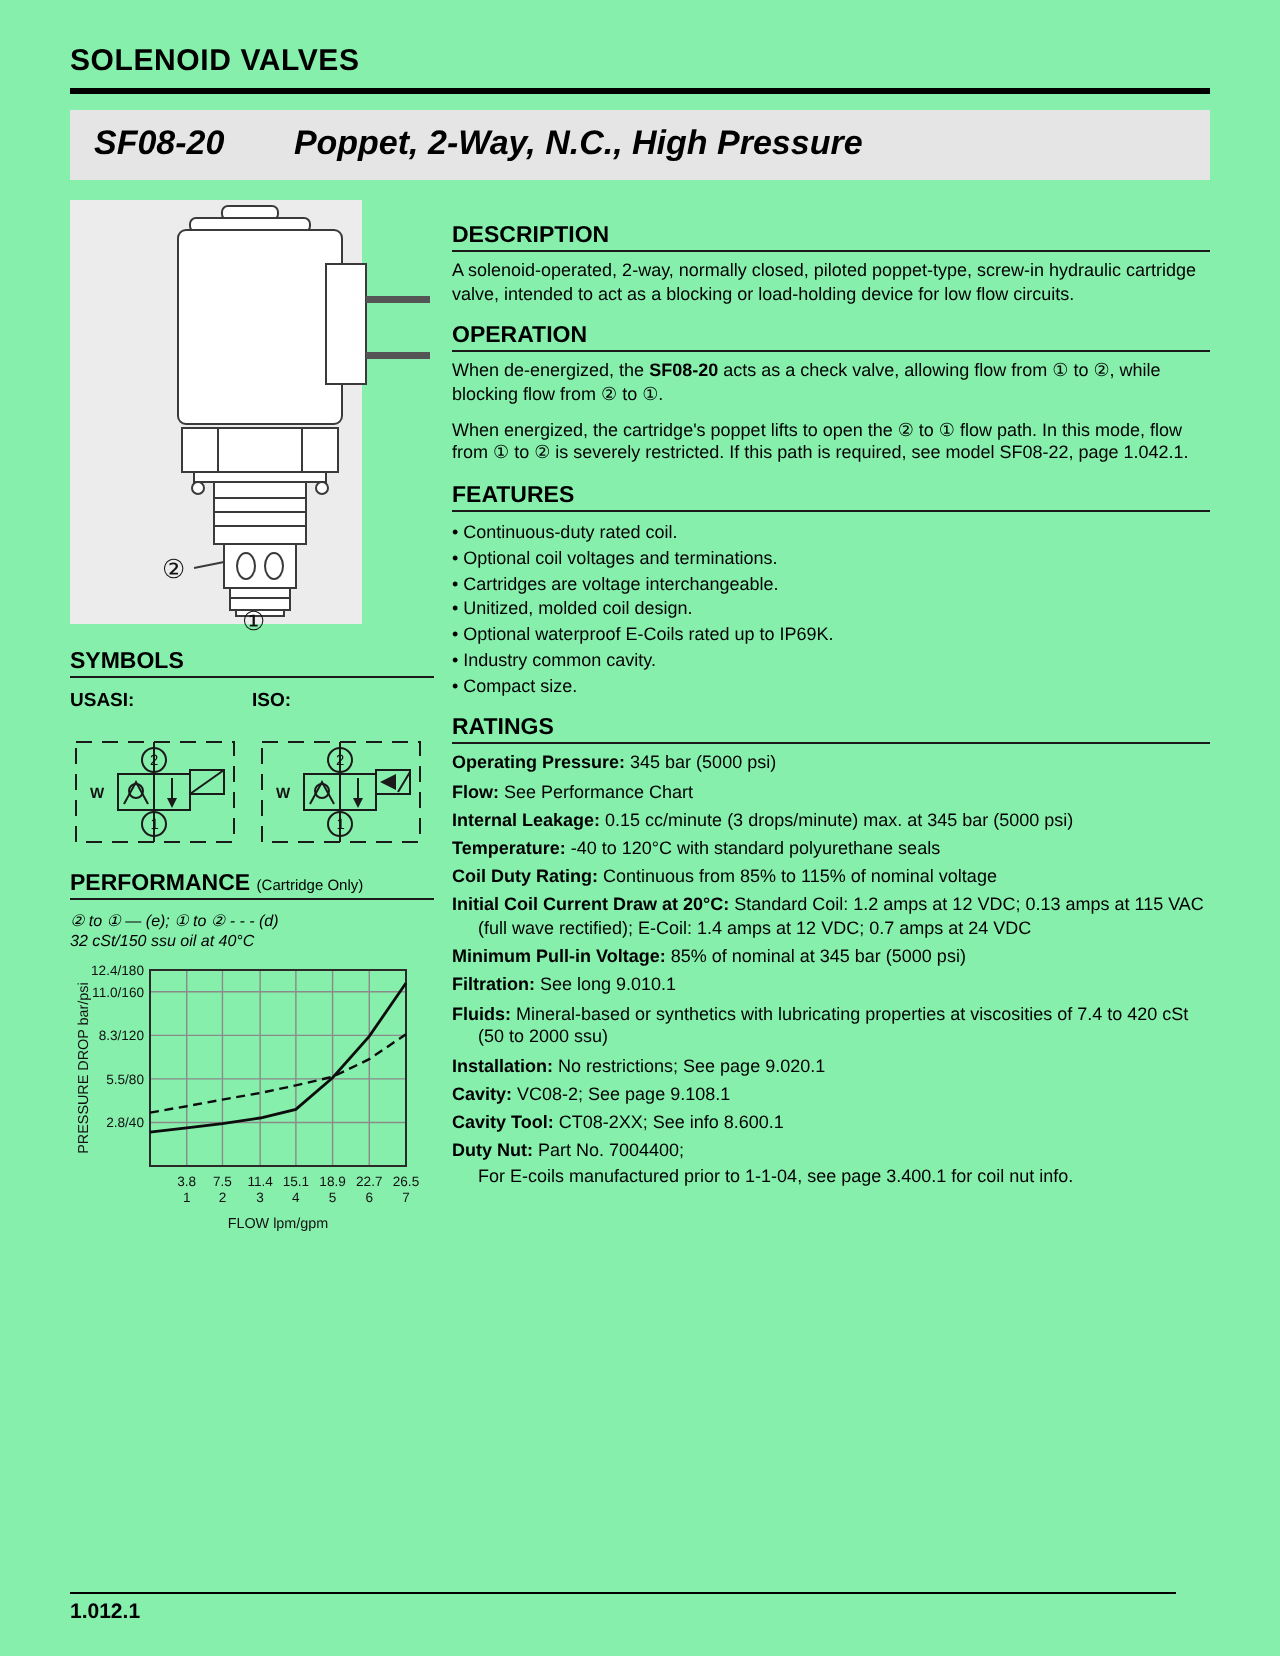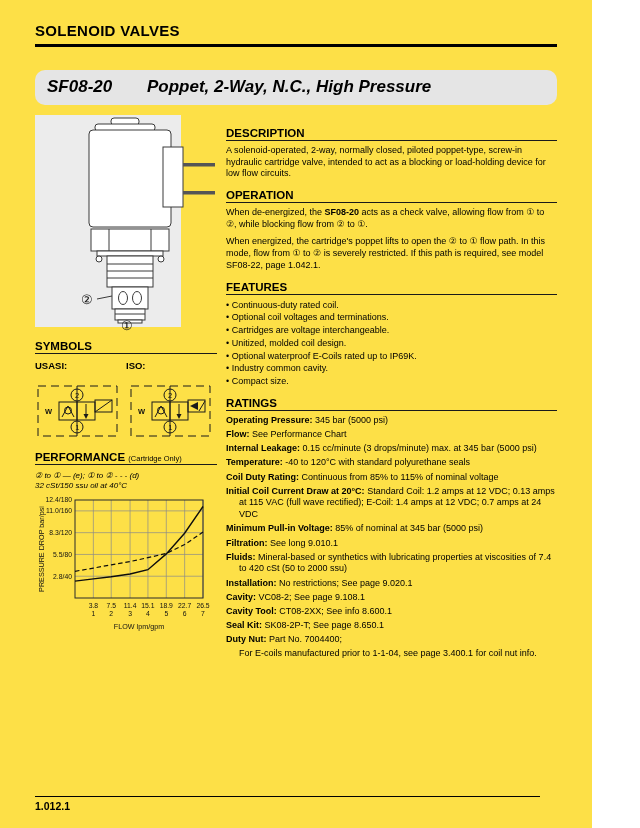--- a/index.html
+++ b/index.html
@@ -1,22 +1,22 @@
 <!DOCTYPE html>
 <html><head>
 <meta charset="utf-8">
 <style>
   html,body{margin:0;padding:0;background:#fff;}
-  .page{position:relative;width:592px;height:828px;box-sizing:border-box;
+  .page{position:relative;width:640px;height:828px;box-sizing:border-box;
         padding:22px 35px 0 35px;font-family:"Liberation Sans",sans-serif;
-        color:#000;overflow:hidden;background:#fde047;}
+        color:#000;overflow:hidden;background:#86efac;}
   .category{font-size:15px;font-weight:bold;letter-spacing:.3px;}
   .top-rule{border-top:3px solid #000;margin-top:5px;}
-  .banner{background:#e5e5e5;margin-top:23px;padding:7px 12px 8px;
-          font-size:17px;font-weight:bold;font-style:italic;border-radius:10px;}
+  .banner{background:#e5e5e5;margin-top:8px;padding:7px 12px 8px;
+          font-size:17px;font-weight:bold;font-style:italic;}
   .banner .model{margin-right:30px;}
   .columns{display:flex;gap:9px;margin-top:10px;}
   .col-left{width:182px;flex:none;}
   .col-right{flex:1;min-width:0;}
   .section-heading{font-weight:bold;font-size:11.5px;border-bottom:1.4px solid #1a1a1a;
           padding-bottom:1px;margin:9px 0 4px;}
   .section-heading.first{margin-top:12px;}
   .heading-note{font-weight:normal;font-style:normal;font-size:7.5px;}
   .body-text{font-size:9px;line-height:1.3;}
   .body-text p{margin:0 0 6px;}
@@ -224,21 +224,20 @@
         <div class="rating"><b>Internal Leakage:</b><span> 0.15 cc/minute (3 drops/minute) max. at 345 bar (5000 psi)</span></div>
         <div class="rating"><b>Temperature:</b><span> -40 to 120°C with standard polyurethane seals</span></div>
         <div class="rating"><b>Coil Duty Rating:</b><span> Continuous from 85% to 115% of nominal voltage</span></div>
         <div class="rating"><b>Initial Coil Current Draw at 20°C:</b><span> Standard Coil: 1.2 amps at 12 VDC; 0.13 amps at 115 VAC (full wave rectified); E-Coil: 1.4 amps at 12 VDC; 0.7 amps at 24 VDC</span></div>
         <div class="rating"><b>Minimum Pull-in Voltage:</b><span> 85% of nominal at 345 bar (5000 psi)</span></div>
         <div class="rating"><b>Filtration:</b><span> See long 9.010.1</span></div>
         <div class="rating"><b>Fluids:</b><span> Mineral-based or synthetics with lubricating properties at viscosities of 7.4 to 420 cSt (50 to 2000 ssu)</span></div>
         <div class="rating"><b>Installation:</b><span> No restrictions; See page 9.020.1</span></div>
         <div class="rating"><b>Cavity:</b><span> VC08-2; See page 9.108.1</span></div>
         <div class="rating"><b>Cavity Tool:</b><span> CT08-2XX; See info 8.600.1</span></div>
-        <div class="rating"><b>Seal Kit:</b><span> SK08-2P-T; See page 8.650.1</span></div>
         <div class="rating"><b>Duty Nut:</b><span> Part No. 7004400;</span></div>
         <div class="rating-cont">For E-coils manufactured prior to 1-1-04, see page 3.400.1 for coil nut info.</div>
       </div>
     </div>
   </div>
 
   <div class="footer">
     <span>1.012.1</span>
   </div>
 </div>

